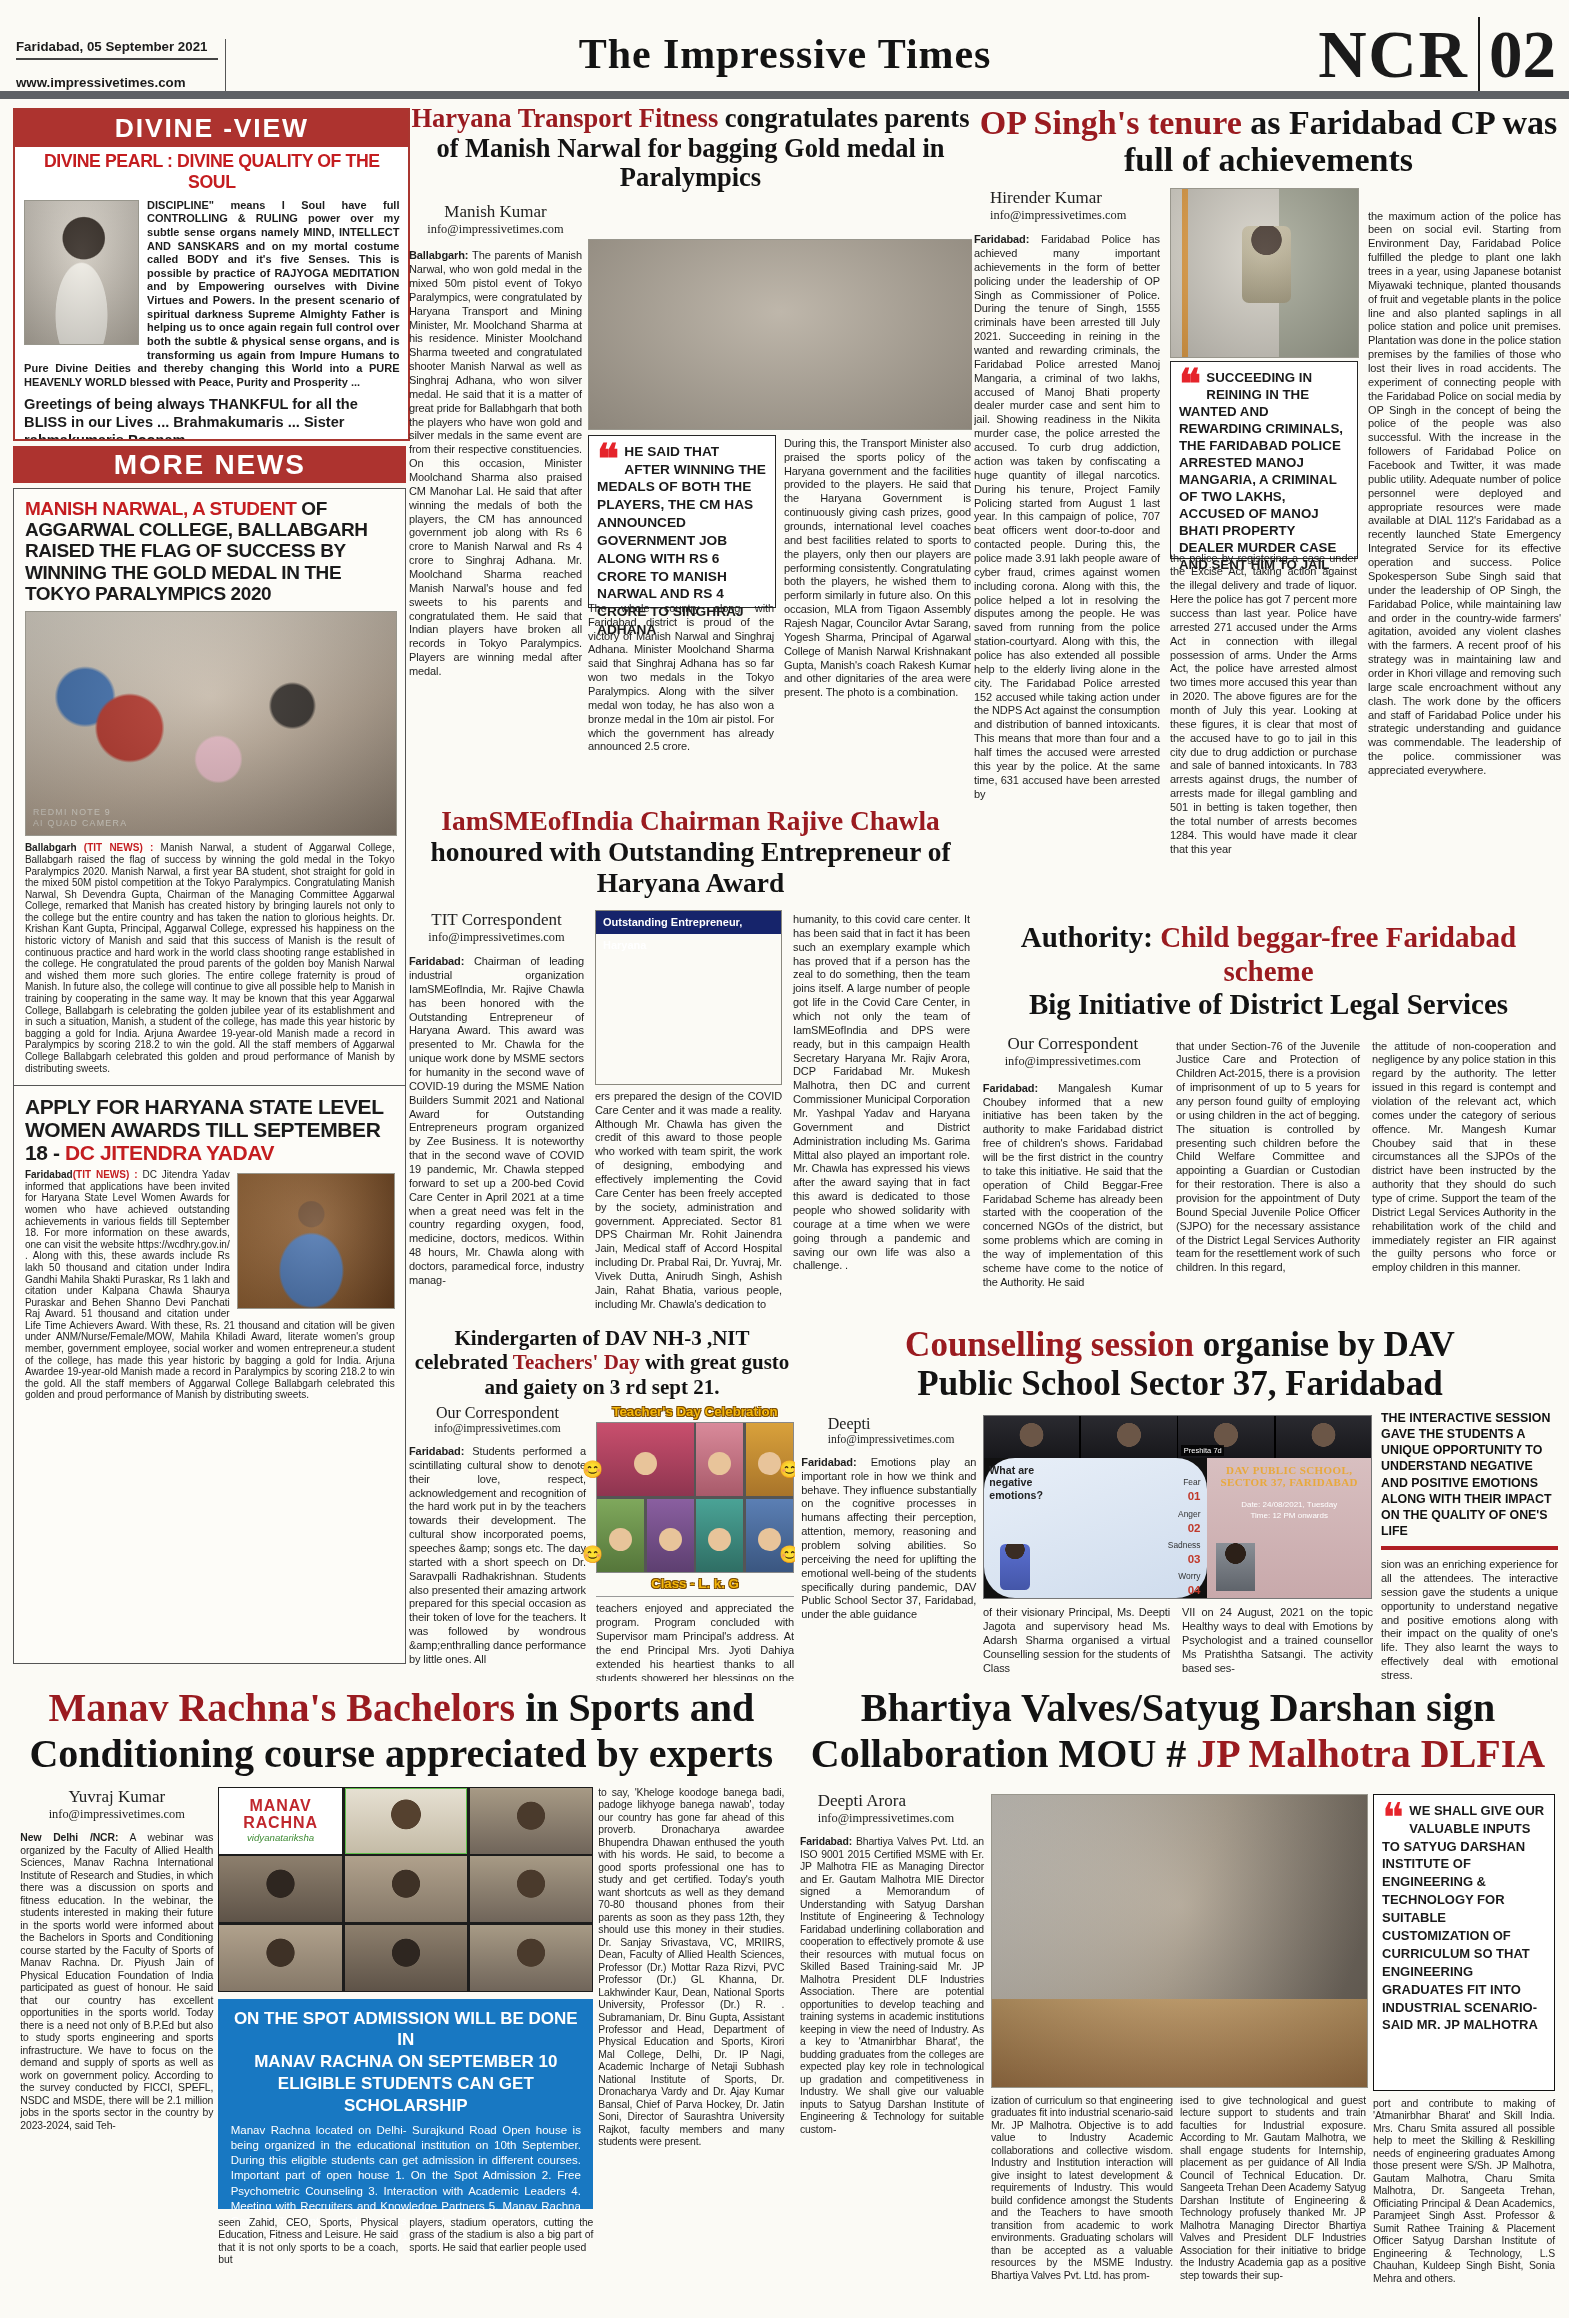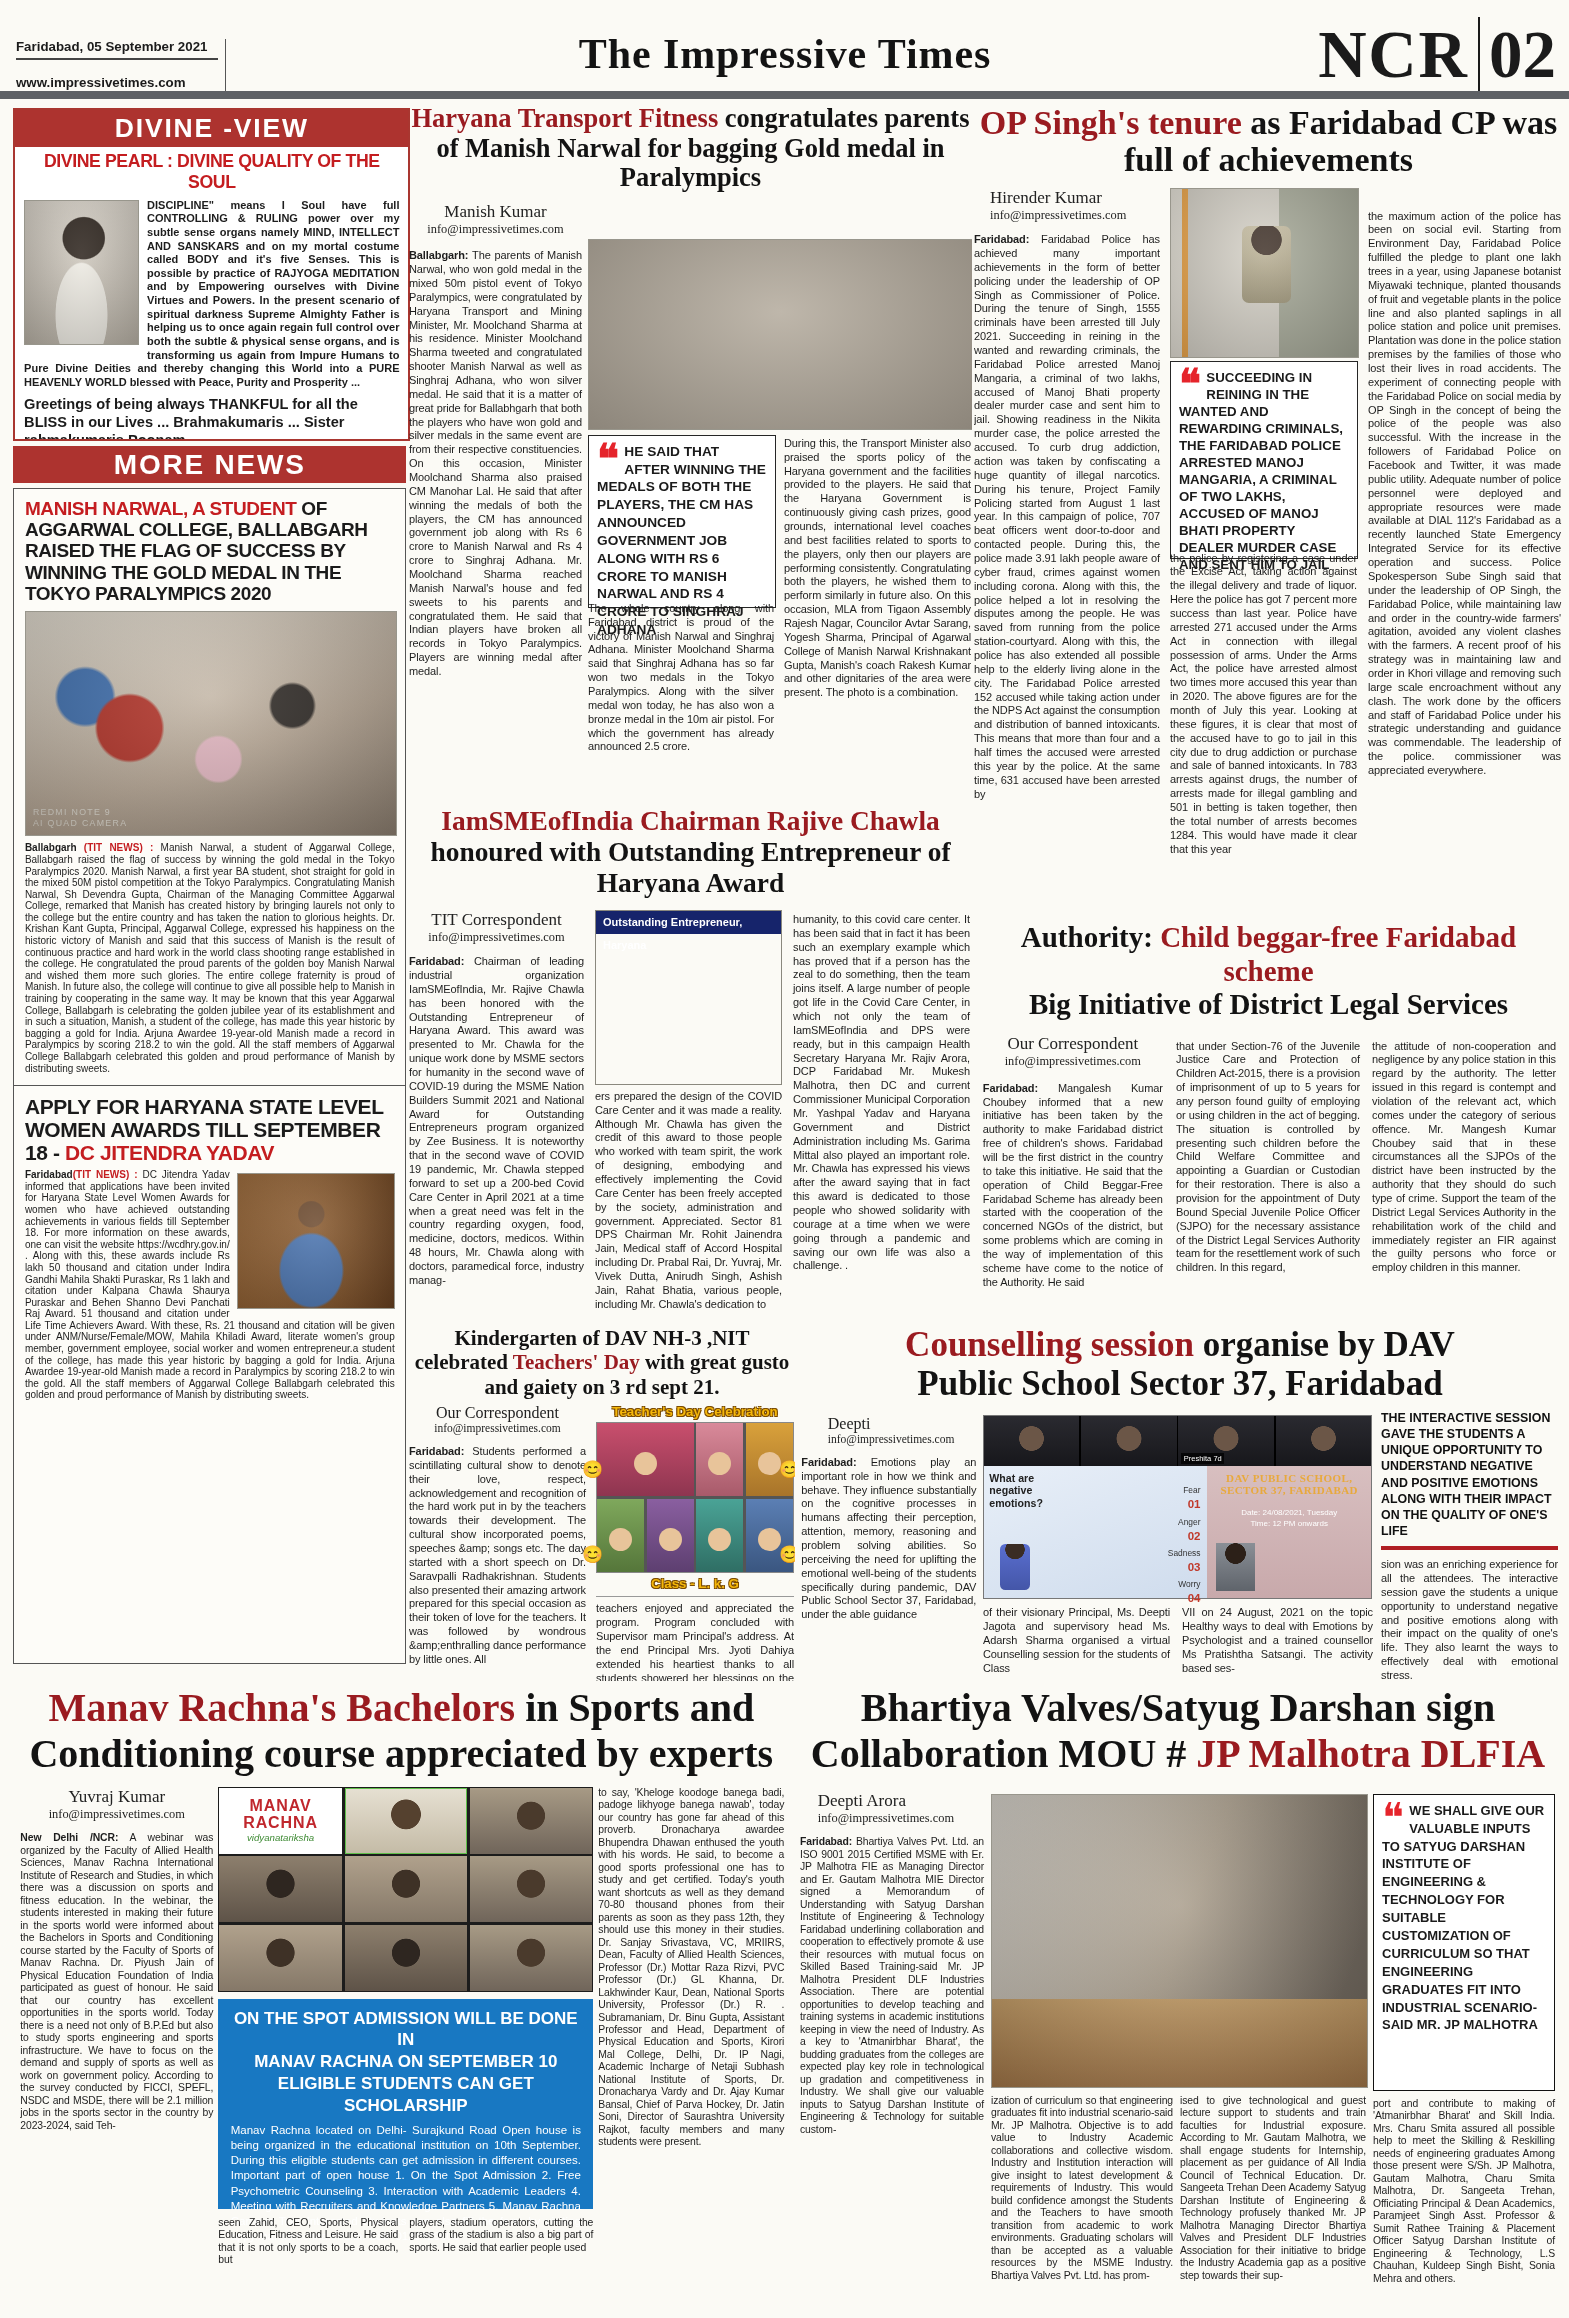--- a/index.html
+++ b/index.html
@@ -95,25 +95,25 @@
   .kg-t6{background:linear-gradient(#4aa396,#2f6e64);}
   .kg-t7{background:linear-gradient(#5b7fb4,#3a5680);}
   .kg-t div{position:absolute;left:50%;top:40%;width:23px;height:23px;margin-left:-11.5px;border-radius:50%;background:#e8c49a;}
   .kg-sep{border-top:0.9px solid #999;margin:5.3px 0;}
   .emo{position:absolute;font-size:17px;}
   
   .couns{left:796px;top:1326px;width:768px;height:355px;overflow:hidden;}
   .cs-head{font-size:35px;line-height:1.1;}
   .cs-content{position:relative;margin-top:5.3px;height:271px;}
   .cs-photo{display:flex;flex-direction:column;border:0.9px solid #777;box-sizing:border-box;background:#111;}
-  .cs-strip{height:50px;display:flex;gap:1.8px;background:#000;}
+  .cs-strip{height:42px;display:flex;gap:1.8px;background:#000;}
   .cs-cam{flex:1;position:relative;background:radial-gradient(circle at 50% 45%,#6b5647 22%,transparent 23%),linear-gradient(#2a2a30,#17171b);}
   .cs-namebar{position:absolute;left:2.7px;bottom:2.7px;background:rgba(0,0,0,.75);color:#fff;font-size:7.5px;padding:0.9px 2.7px;}
   .cs-main{flex:1;display:flex;}
-  .cs-slide{width:55%;background:linear-gradient(160deg,#e8eff8,#cfdced);padding:5.3px;position:relative;}
+  .cs-slide{width:55%;background:linear-gradient(160deg,#e8eff8,#cfdced);padding:5.3px;position:relative;border-radius:31px;}
   .cs-slidetitle{font-weight:bold;font-size:10.6px;color:#222;width:62px;line-height:1.2;}
   .cs-items{position:absolute;right:7px;top:19px;text-align:right;}
   .cs-item{margin-bottom:5.3px;}
   .cs-ilabel{font-size:8.4px;color:#333;display:block;}
   .cs-inum{font-size:11.5px;color:#c0392b;font-weight:bold;}
   .cs-fig{position:absolute;left:16px;bottom:8.8px;width:30px;height:46px;background:radial-gradient(circle at 50% 12%,#3a2c24 22%,transparent 23%),linear-gradient(#5a6fd0,#4456a8);border-radius:5.3px;}
   .cs-right{flex:1;background:linear-gradient(#d8bfc0,#c8a9ab);padding:5.3px;position:relative;}
   .cs-school{color:#e8a93c;font-weight:bold;font-size:11px;text-align:center;font-family:"Liberation Serif",serif;letter-spacing:0.4px;}
   .cs-dt{color:#fff;font-size:8px;text-align:center;margin-top:12.4px;}
   .cs-port{position:absolute;left:8.8px;bottom:7px;width:39px;height:48px;background:radial-gradient(circle at 50% 22%,#2c2018 24%,transparent 25%),linear-gradient(#8a8f96,#5f646b);}

